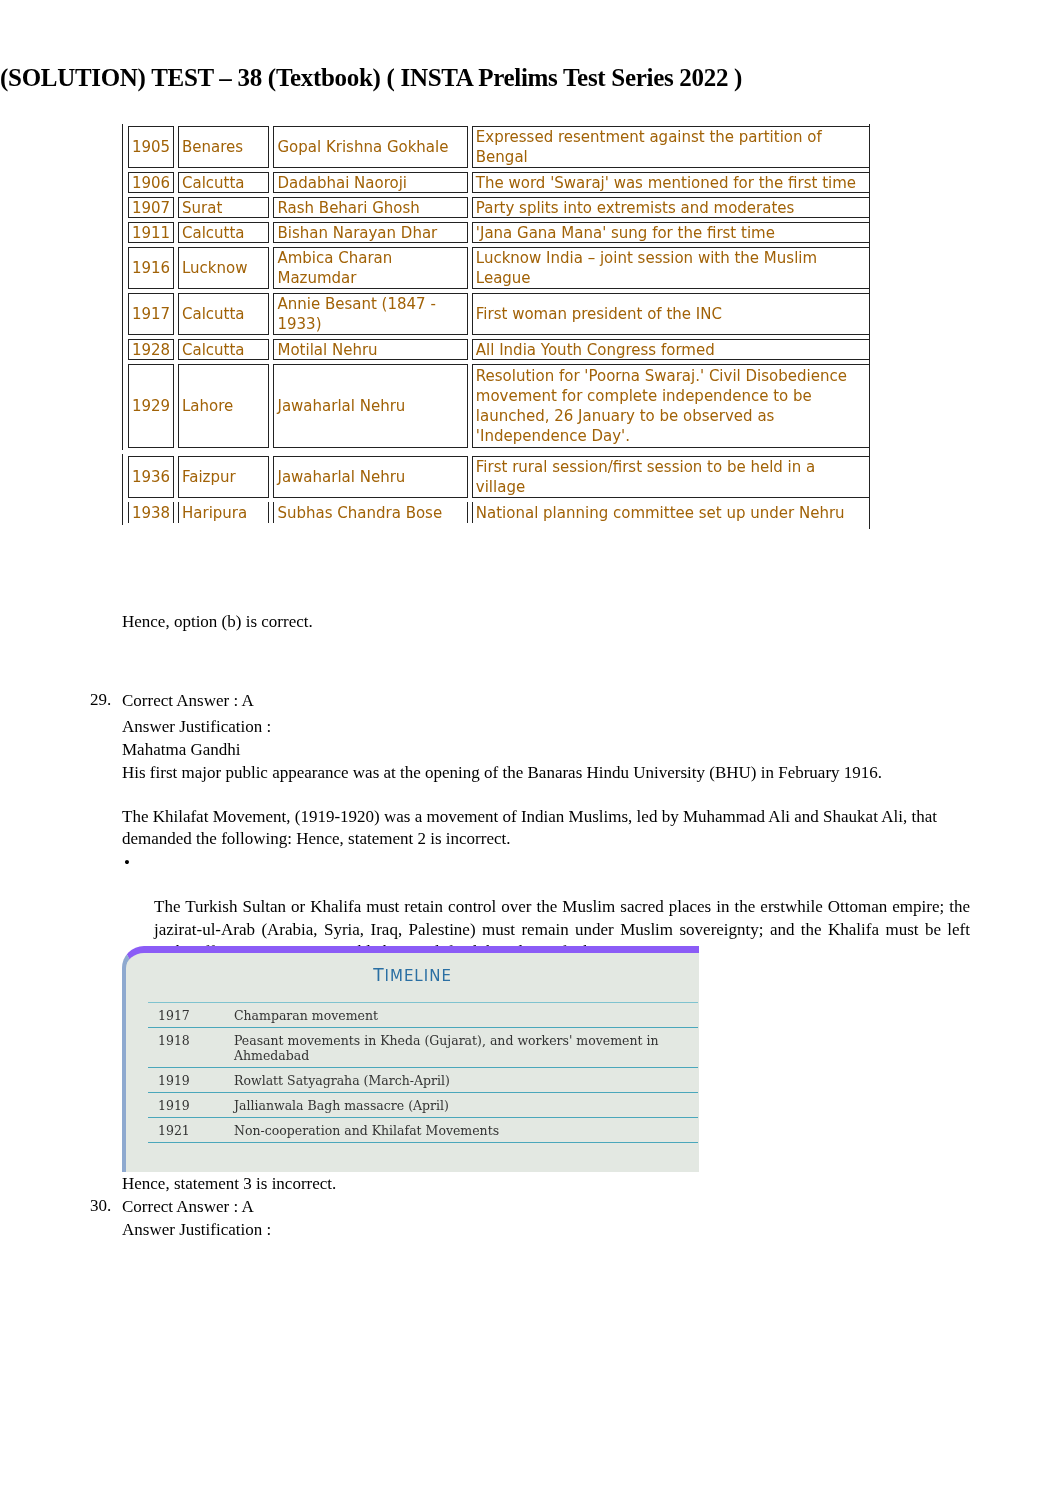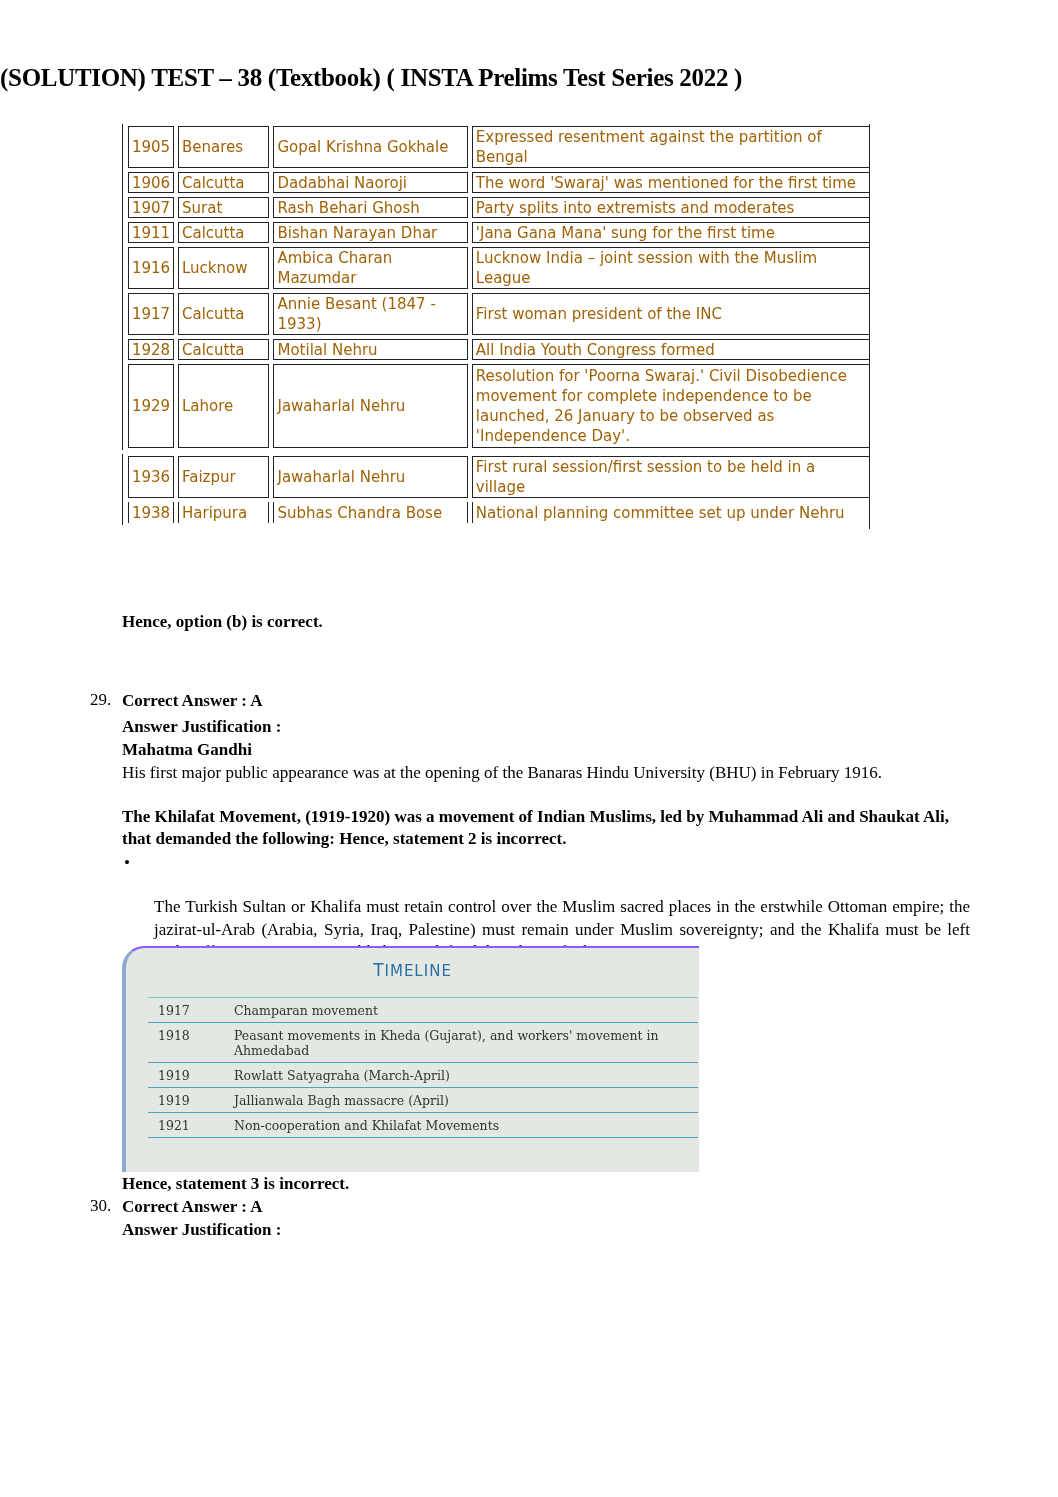--- a/index.html
+++ b/index.html
@@ -14,28 +14,28 @@
   .c-place { width: 94px; }
   .c-pres { width: 200px; }
   .c-event { width: 410px; }
   .leftbar { position: absolute; left: 0; top: 0; bottom: 0; border-left: 1px solid #222; }
   .sess-wrap { position: relative; padding-left: 4px; }
   .sess-wrap.part2 { margin-top: 4px; }
   .rightbar { position: absolute; right: 2px; top: 0; height: 405px; border-right: 1px solid #222; }
   .sess-row.last .cell { border-bottom: none; border-top: none; }
 
   .para { position: absolute; left: 122px; width: 848px; font-size: 17px; line-height: 22px; }
-  .bold { font-weight: bold; }
+  .bold { font-weight: normal; }
   .qnum { position: absolute; left: 90px; font-weight: normal; font-size: 17px; }
   .bullet-row { position: absolute; left: 122px; width: 848px; font-size: 17px; line-height: 22.5px; text-align: justify; }
   .bullet-row .dot { position: absolute; left: 2px; top: 0; }
   .bullet-row .txt { margin-left: 32px; margin-top: 44px; }
 
   
-  .timeline { position: absolute; top: 946px; left: 122px; width: 577px; height: 226px; background: #e3e8e2; border-top-left-radius: 22px; border-top: 2px solid #8b5cf6; border-left: 4px solid #8ea9cf; box-sizing: border-box; font-family: "DejaVu Serif", serif; }
+  .timeline { position: absolute; top: 946px; left: 122px; width: 577px; height: 226px; background: #e3e8e2; border-top-left-radius: 22px; border-top: 7px solid #8b5cf6; border-left: 4px solid #8ea9cf; box-sizing: border-box; font-family: "DejaVu Serif", serif; }
   .tl-title { position: absolute; top: 12px; left: 0; width: 100%; text-align: center; color: #2a6fa3; font-family: "DejaVu Sans", sans-serif; font-size: 15px; letter-spacing: 1px; }
   .tl-title .cap { font-size: 17px; }
   .tl-rows { position: absolute; top: 49px; left: 22px; width: 550px; border-top: 1.5px solid #7fc3cf; }
   .tl-row { display: flex; border-bottom: 1.5px solid #4aa7bb; font-size: 12.5px; color: #333; padding: 5px 0 4px 0; line-height: 15px; }
   .tl-year { width: 76px; padding-left: 10px; }
   .tl-text { width: 440px; }
 </style>
 </head>
 <body>
 

